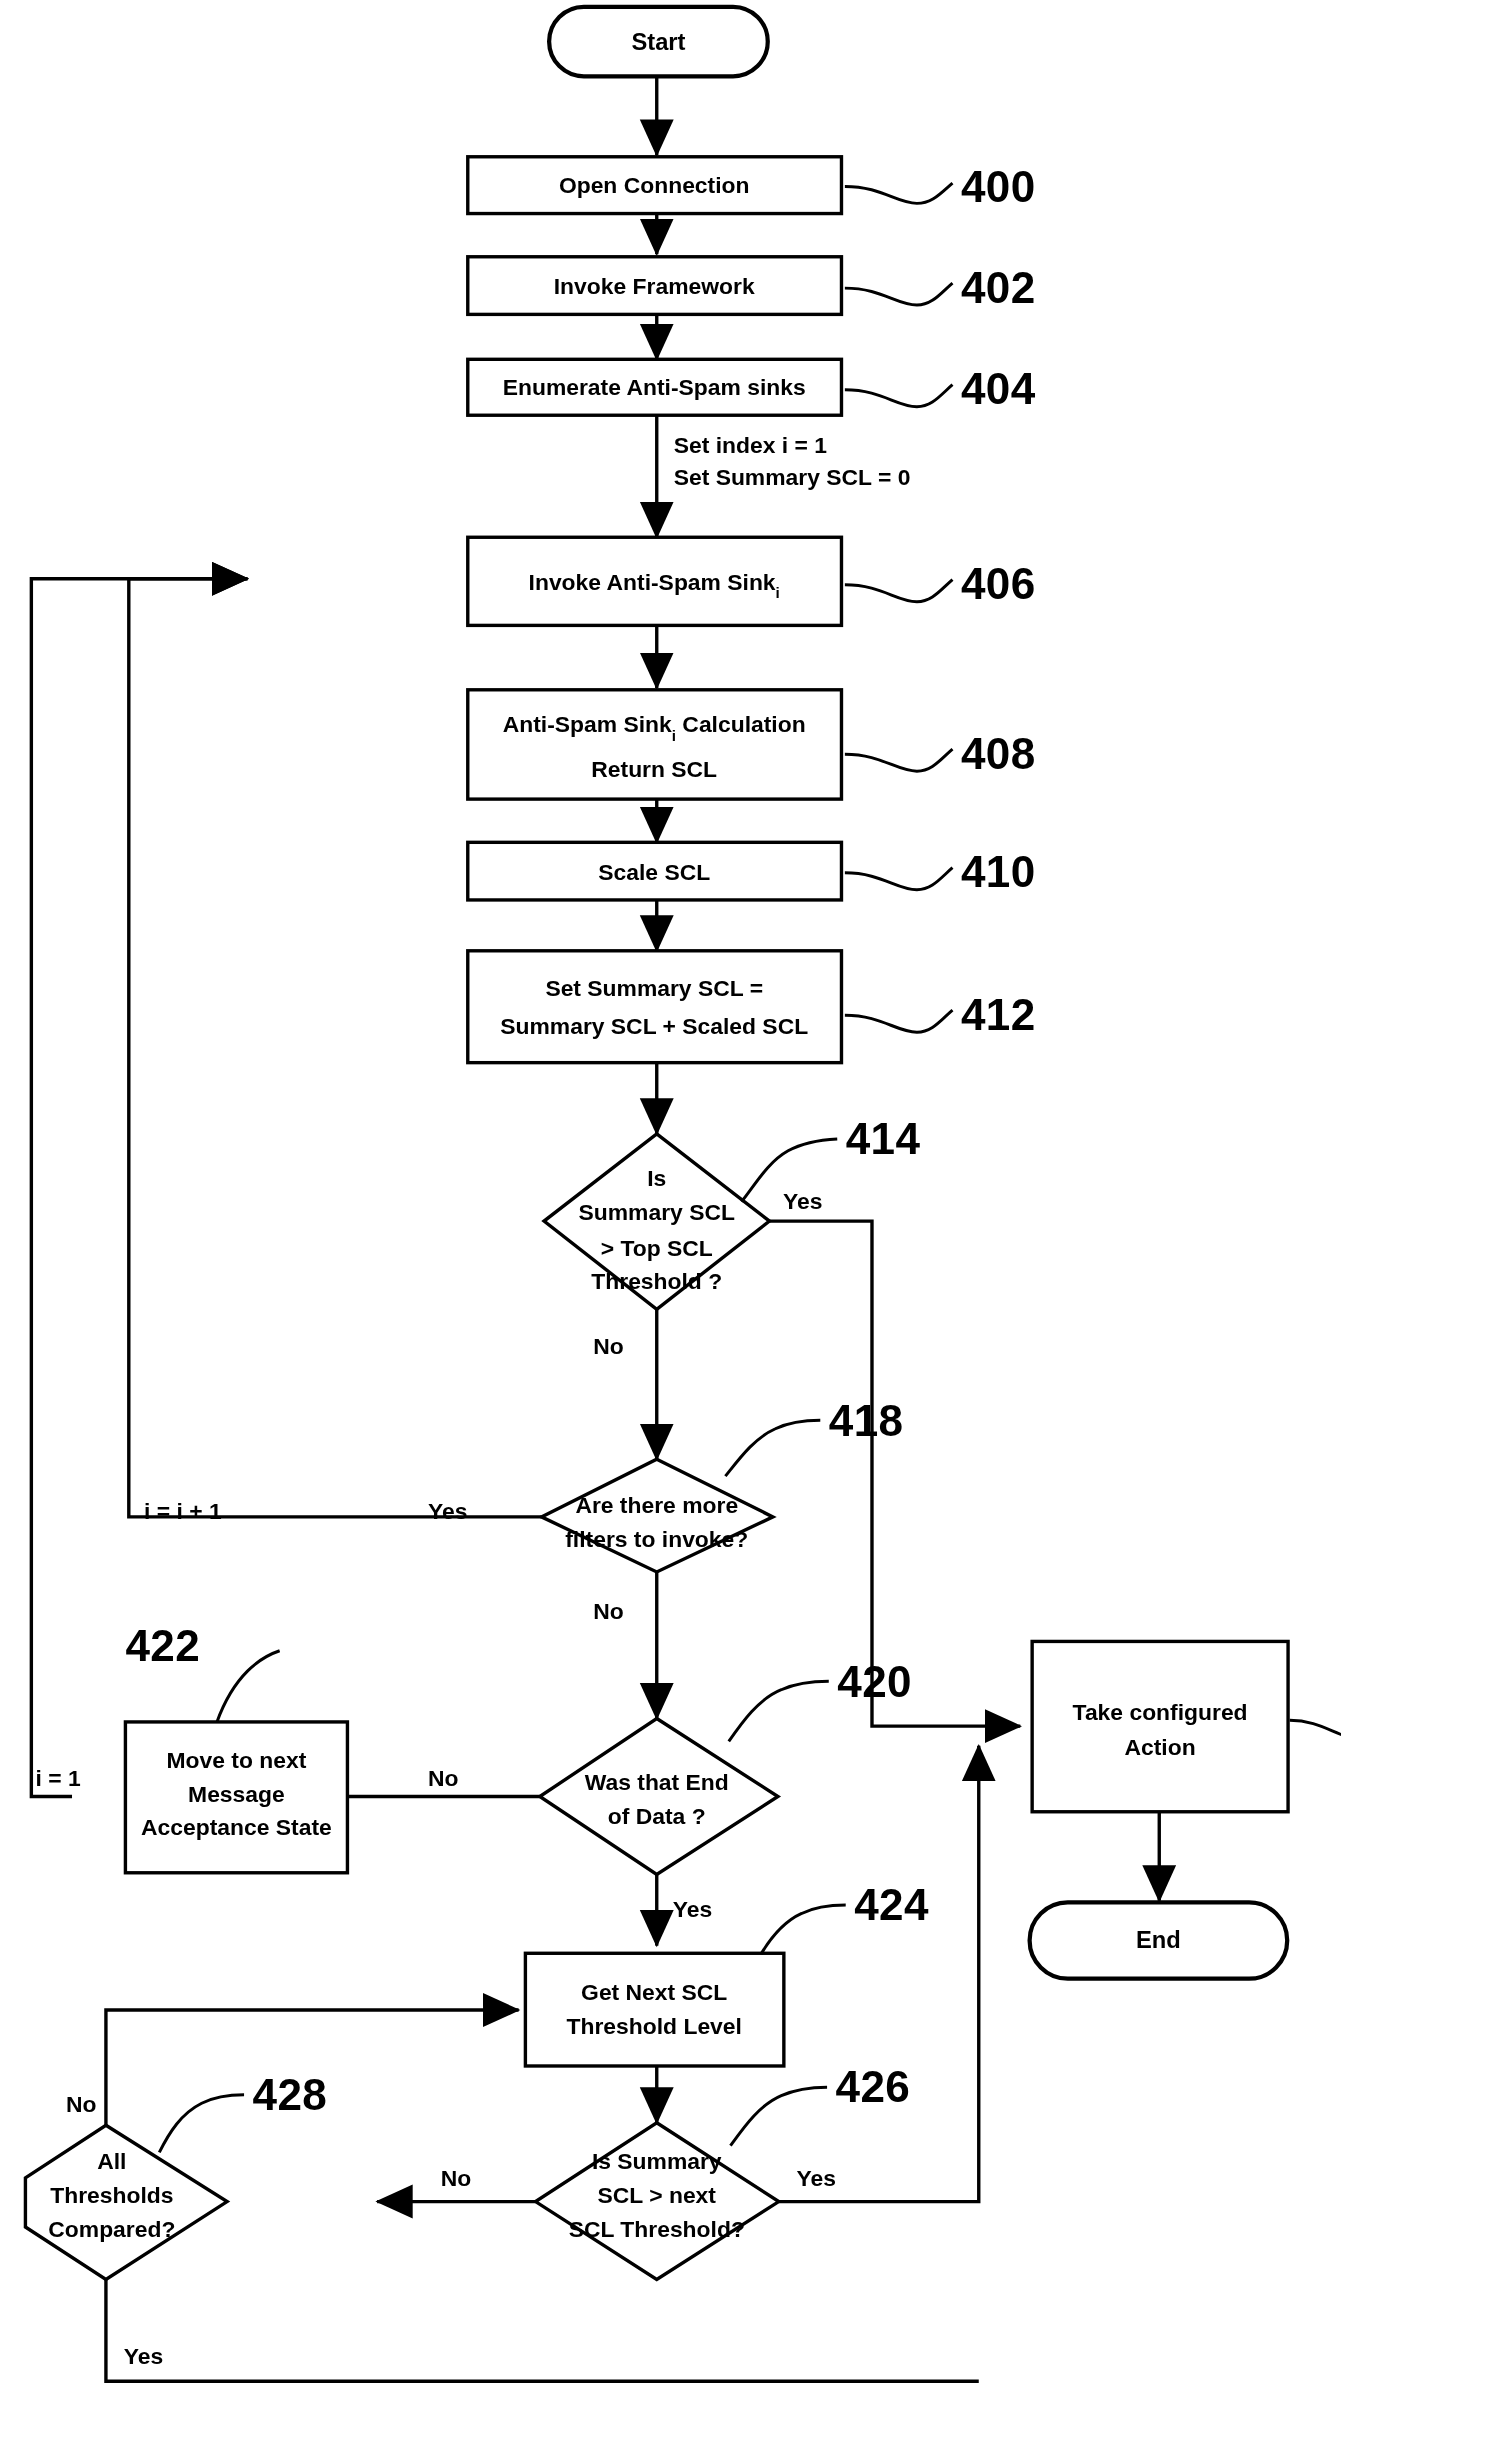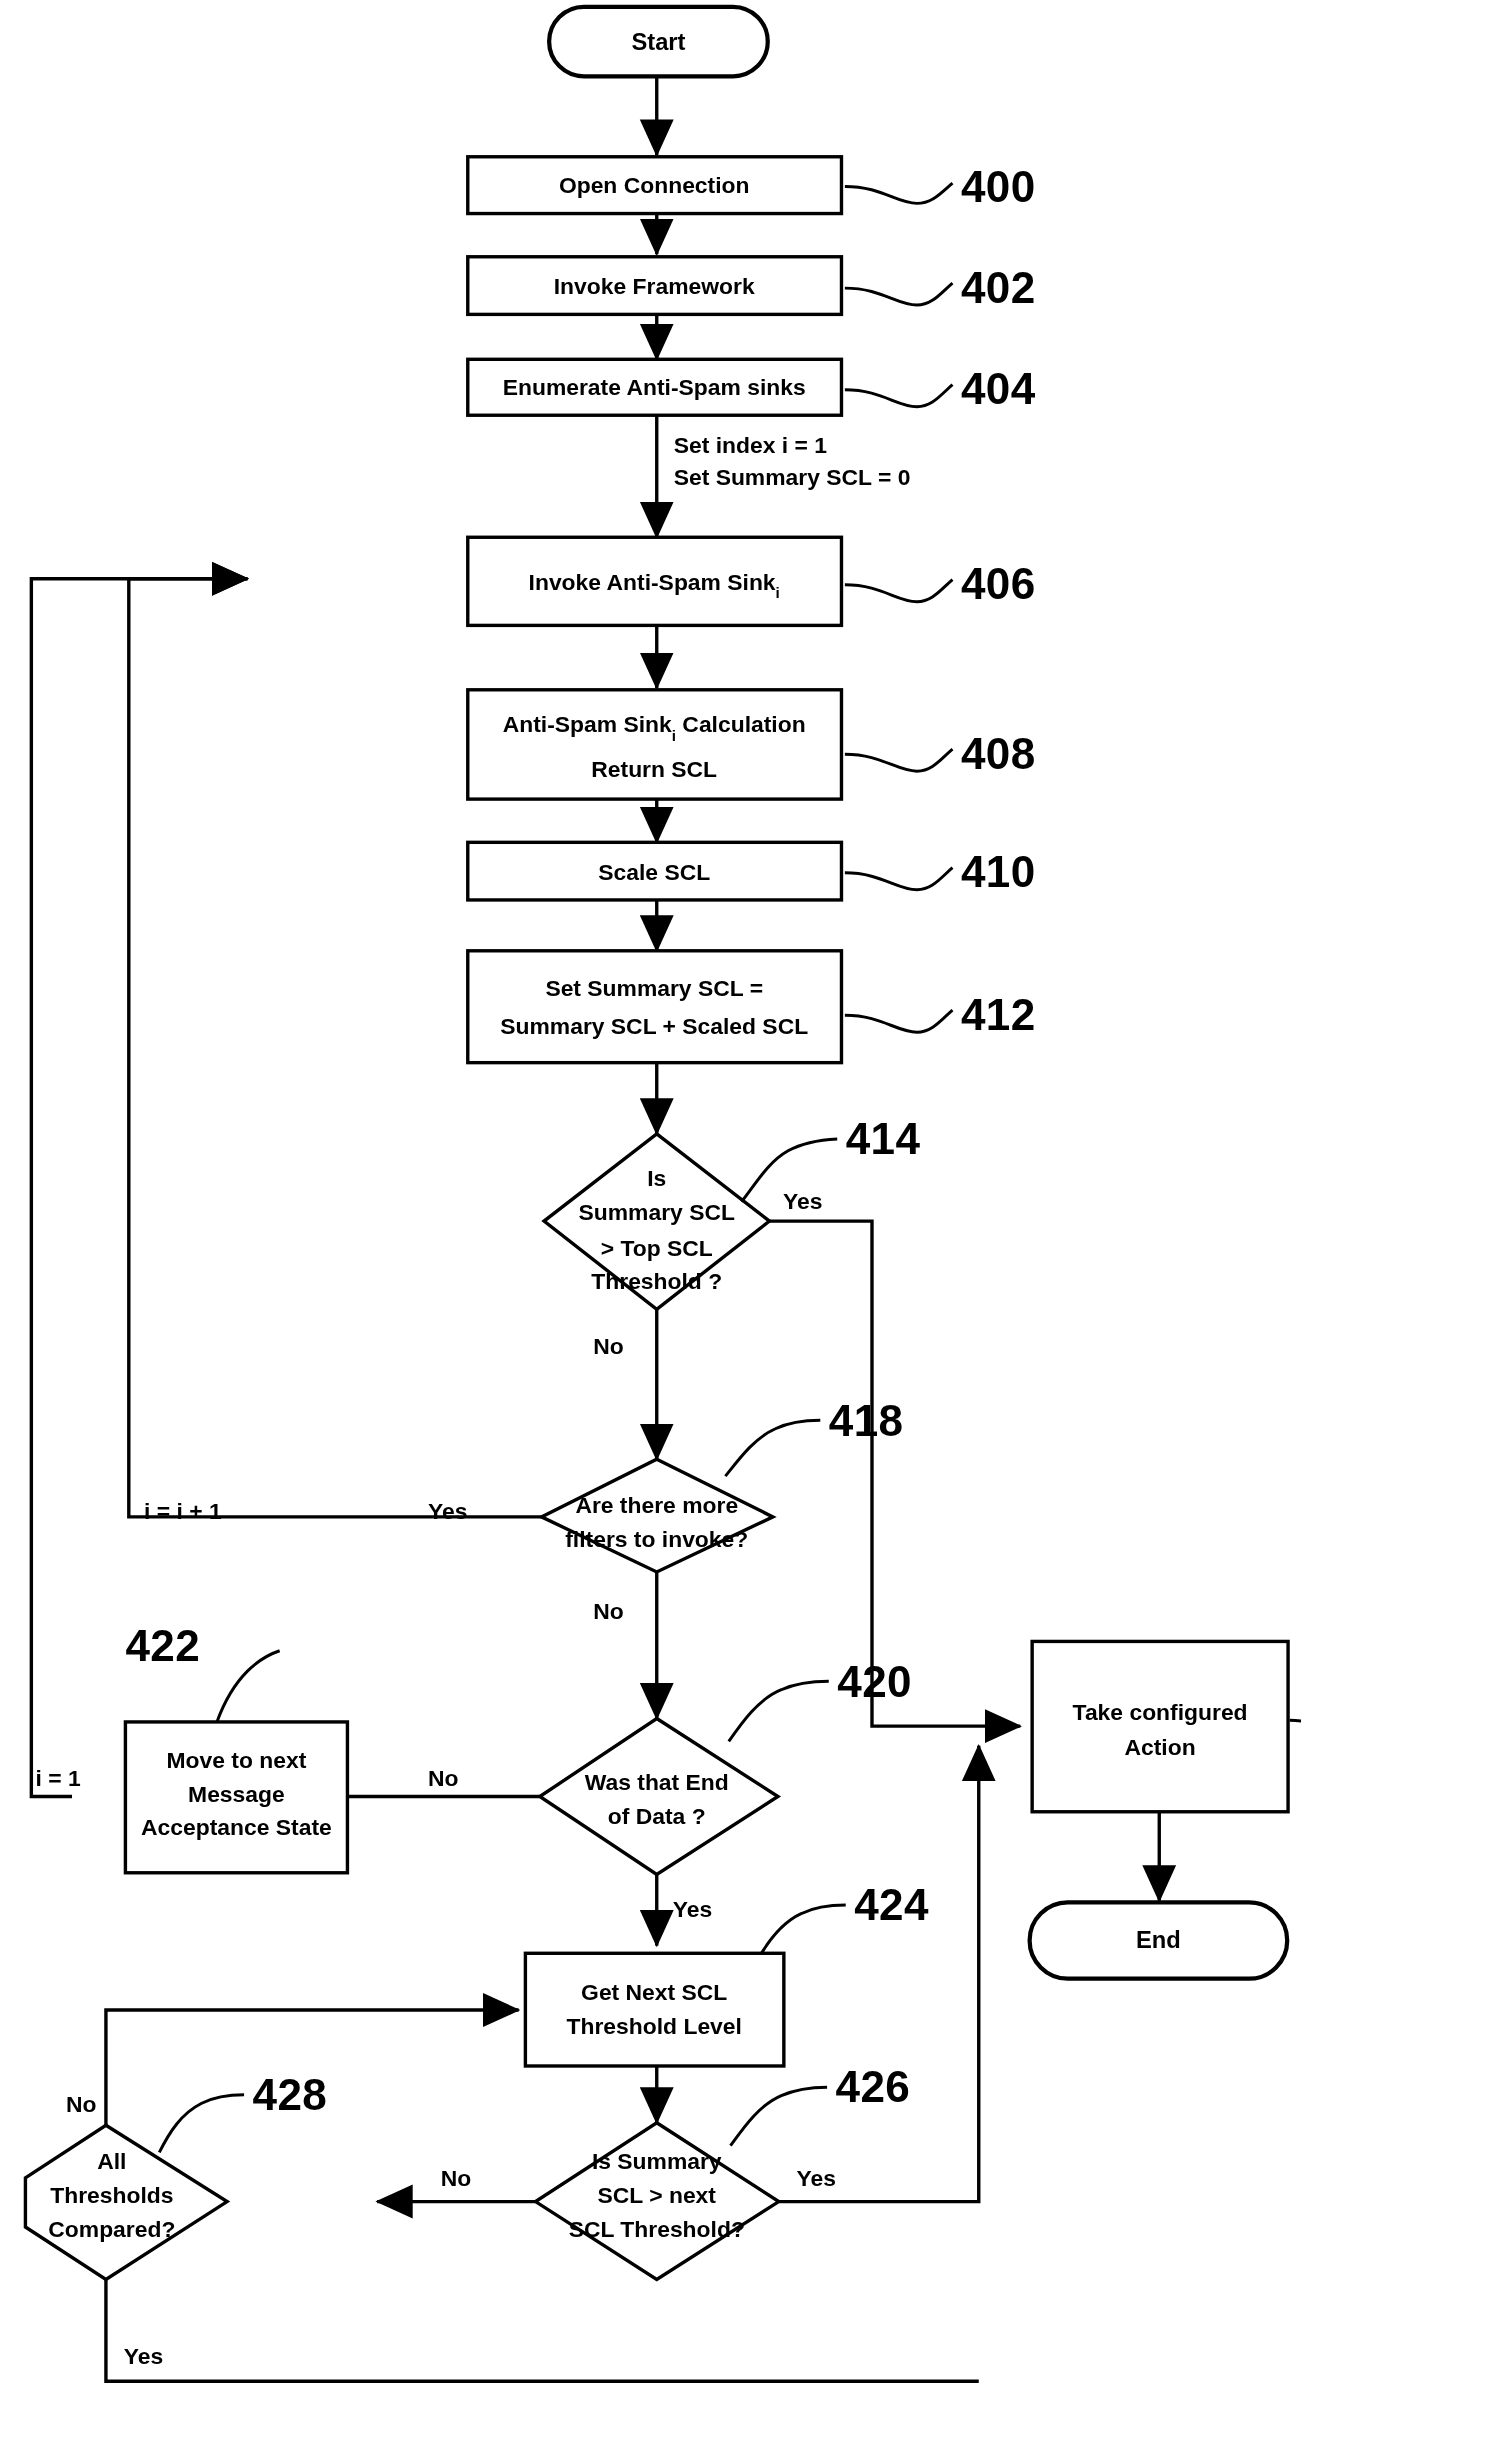--- a/index.html
+++ b/index.html
@@ -12,20 +12,21 @@
     height: 2438px;
     font-family: "Liberation Sans", sans-serif;
     -webkit-font-smoothing: antialiased;
   }
   #figure-root {
     position: relative;
     width: 1301px;
     height: 2438px;
     overflow: hidden;
     background: #fff;
+    padding-left: 40px;
   }
   svg.flow {
     position: absolute;
     left: 0;
     top: 0;
     width: 1505px;
     height: 2438px;
   }
   .shape {
     fill: #ffffff;

